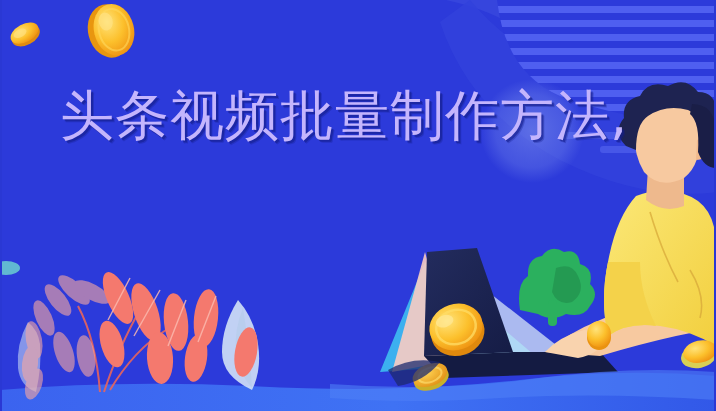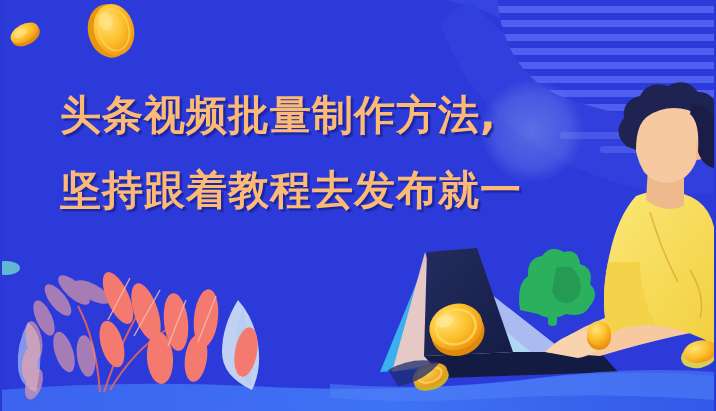--- a/index.html
+++ b/index.html
@@ -16,25 +16,25 @@
   
   #headline{
     position:absolute;
     left:60px; top:78px;
     width:560px;
     z-index:40;
     pointer-events:none;
   }
   #headline .ln{
     font-family:"DejaVu Sans","Liberation Sans",sans-serif;
-    font-weight:bold;
-    font-size:41px;
+    font-weight:normal;
+    font-size:54px;
     line-height:75px;
     letter-spacing:1px;
-    color:#fdba74;
+    color:#c4b5fd;
     white-space:nowrap;
     text-shadow:
        2px 2px 0 rgba(20,30,140,.55),
        3px 3px 0 rgba(20,30,140,.30);
   }
   #headline .ln.l3{ }
 </style>
 </head>
 <body>
 
@@ -235,16 +235,15 @@
 
       <path d="M388 370 Q412 356 440 362 Q424 382 398 386 Z" fill="#1c2a6e" opacity=".75"></path>
 
       <rect x="714" y="0" width="2" height="411" fill="#2a38d4"></rect>
       <rect x="0" y="0" width="2" height="411" fill="#2a38d4"></rect>
     </g>
   </svg>
 
   <div id="headline">
     <div class="ln l1">头条视频批量制作方法,</div>
-    <div class="ln l2">坚持跟着教程去发布就一</div>
   </div>
 
 </div>
 
 </body></html>

